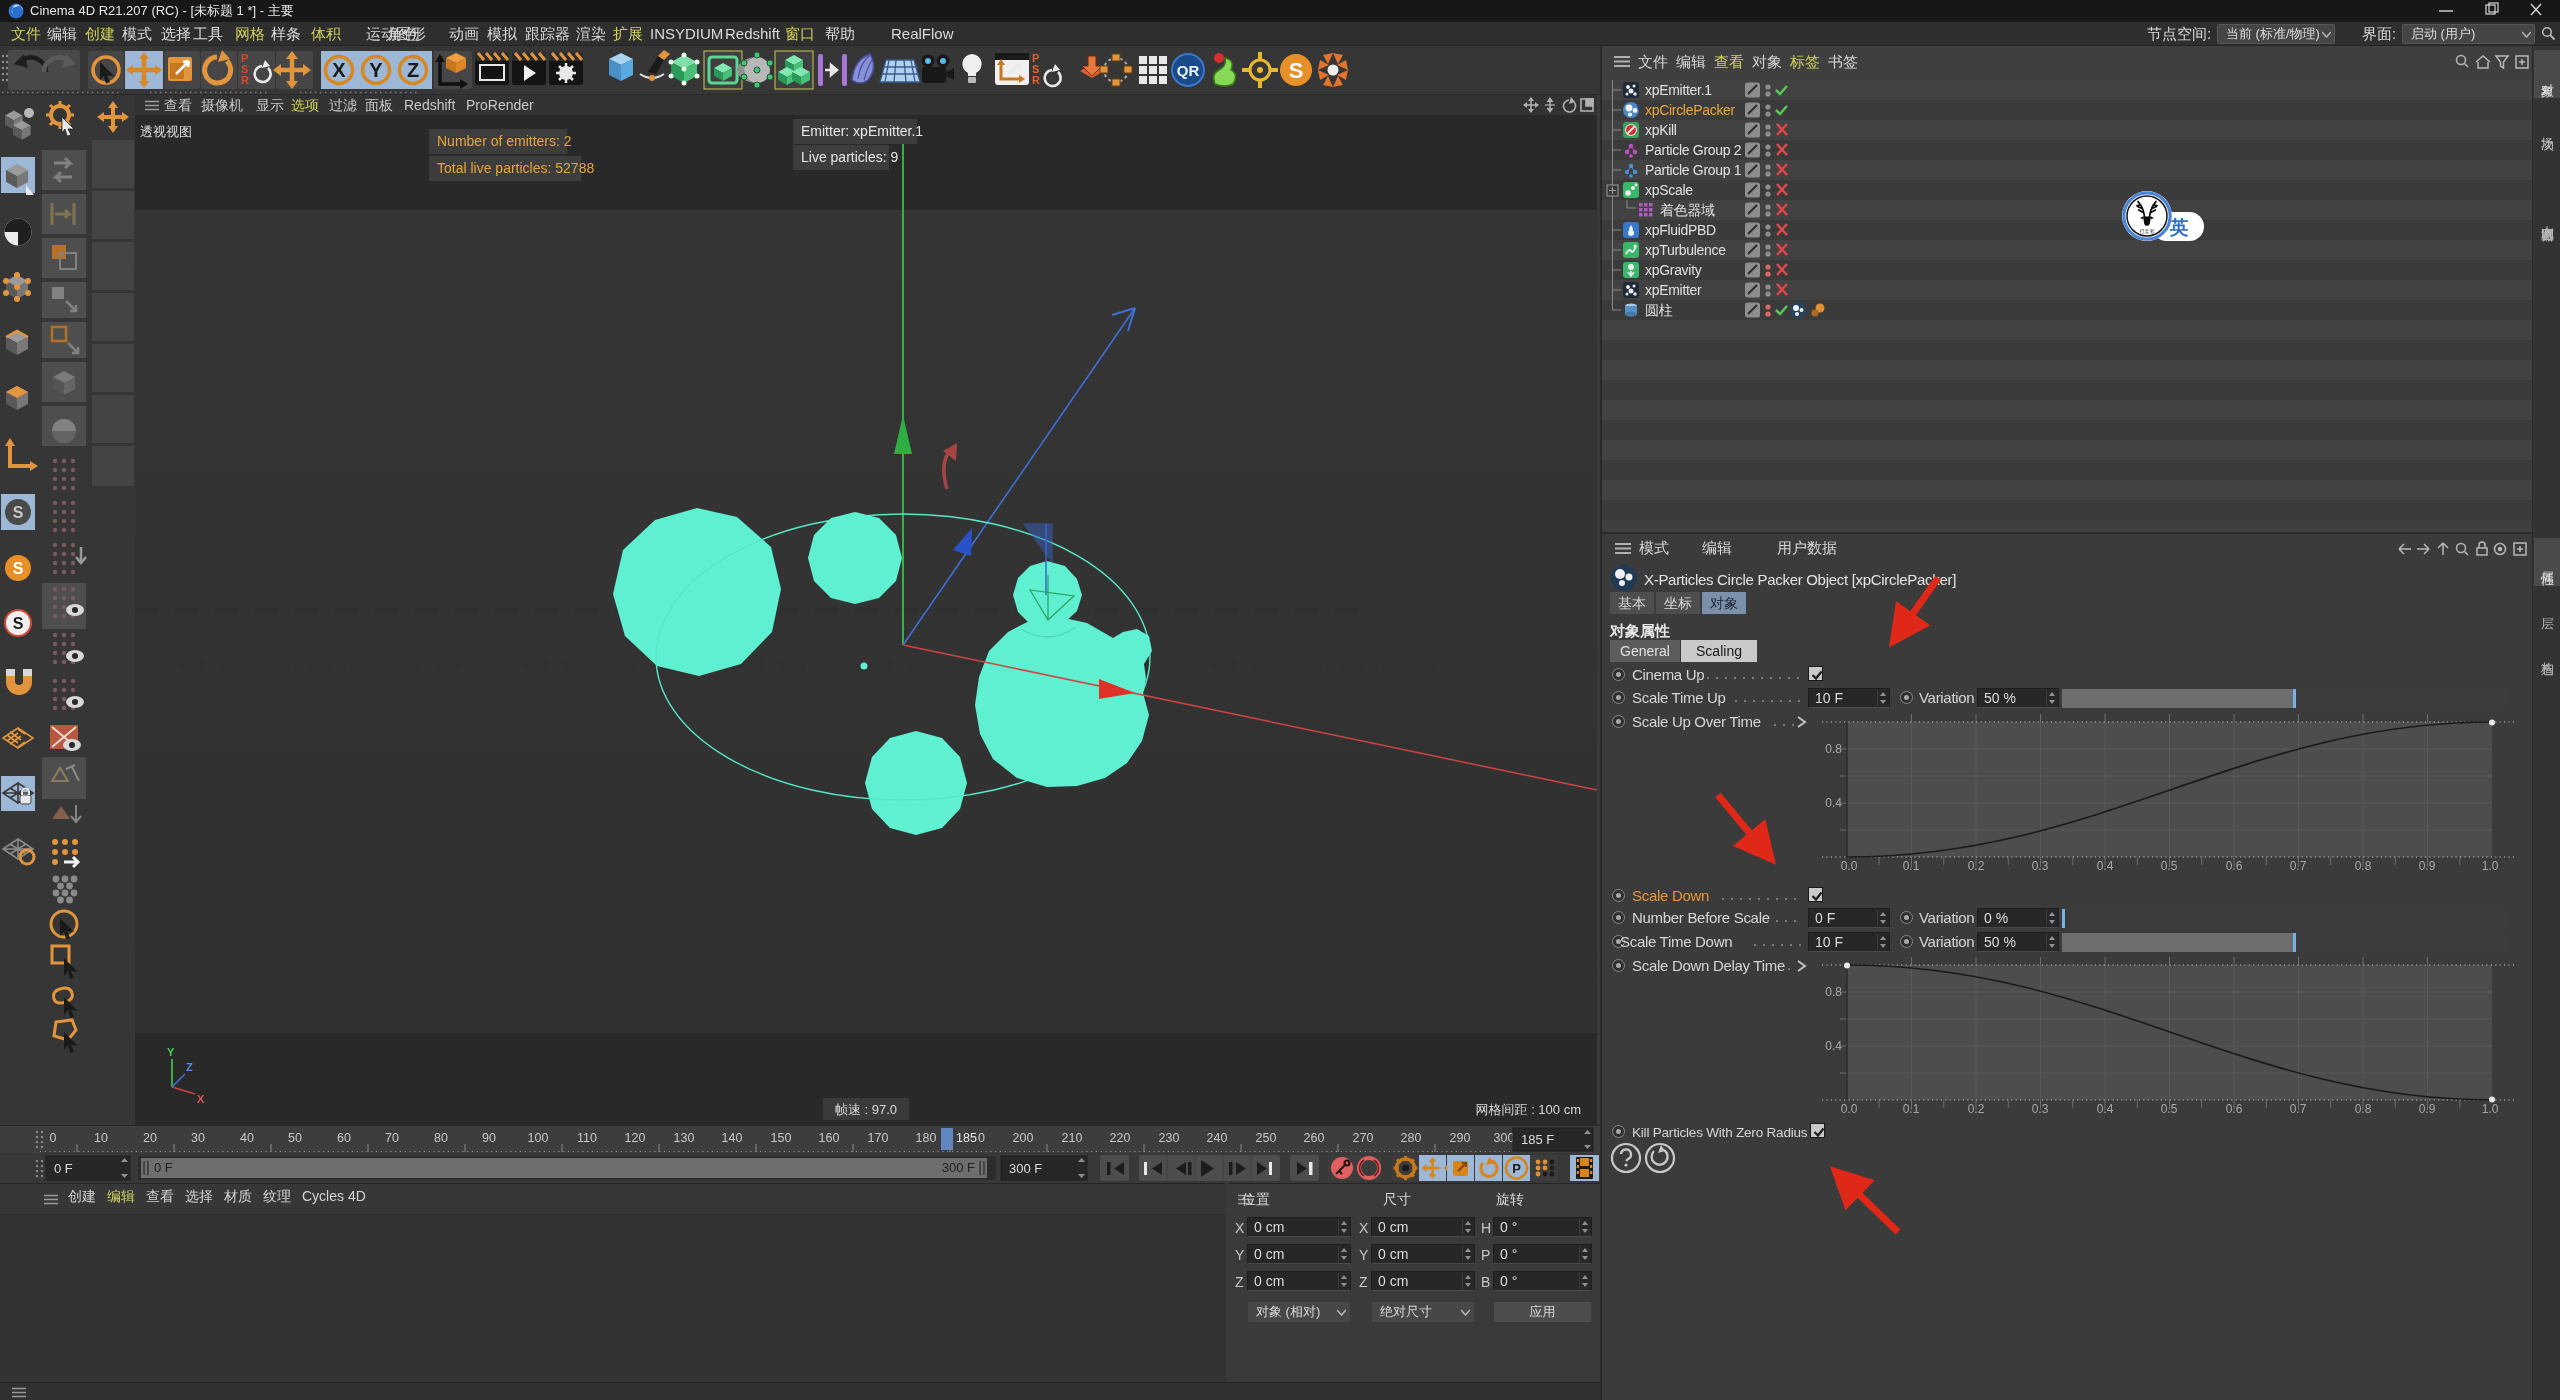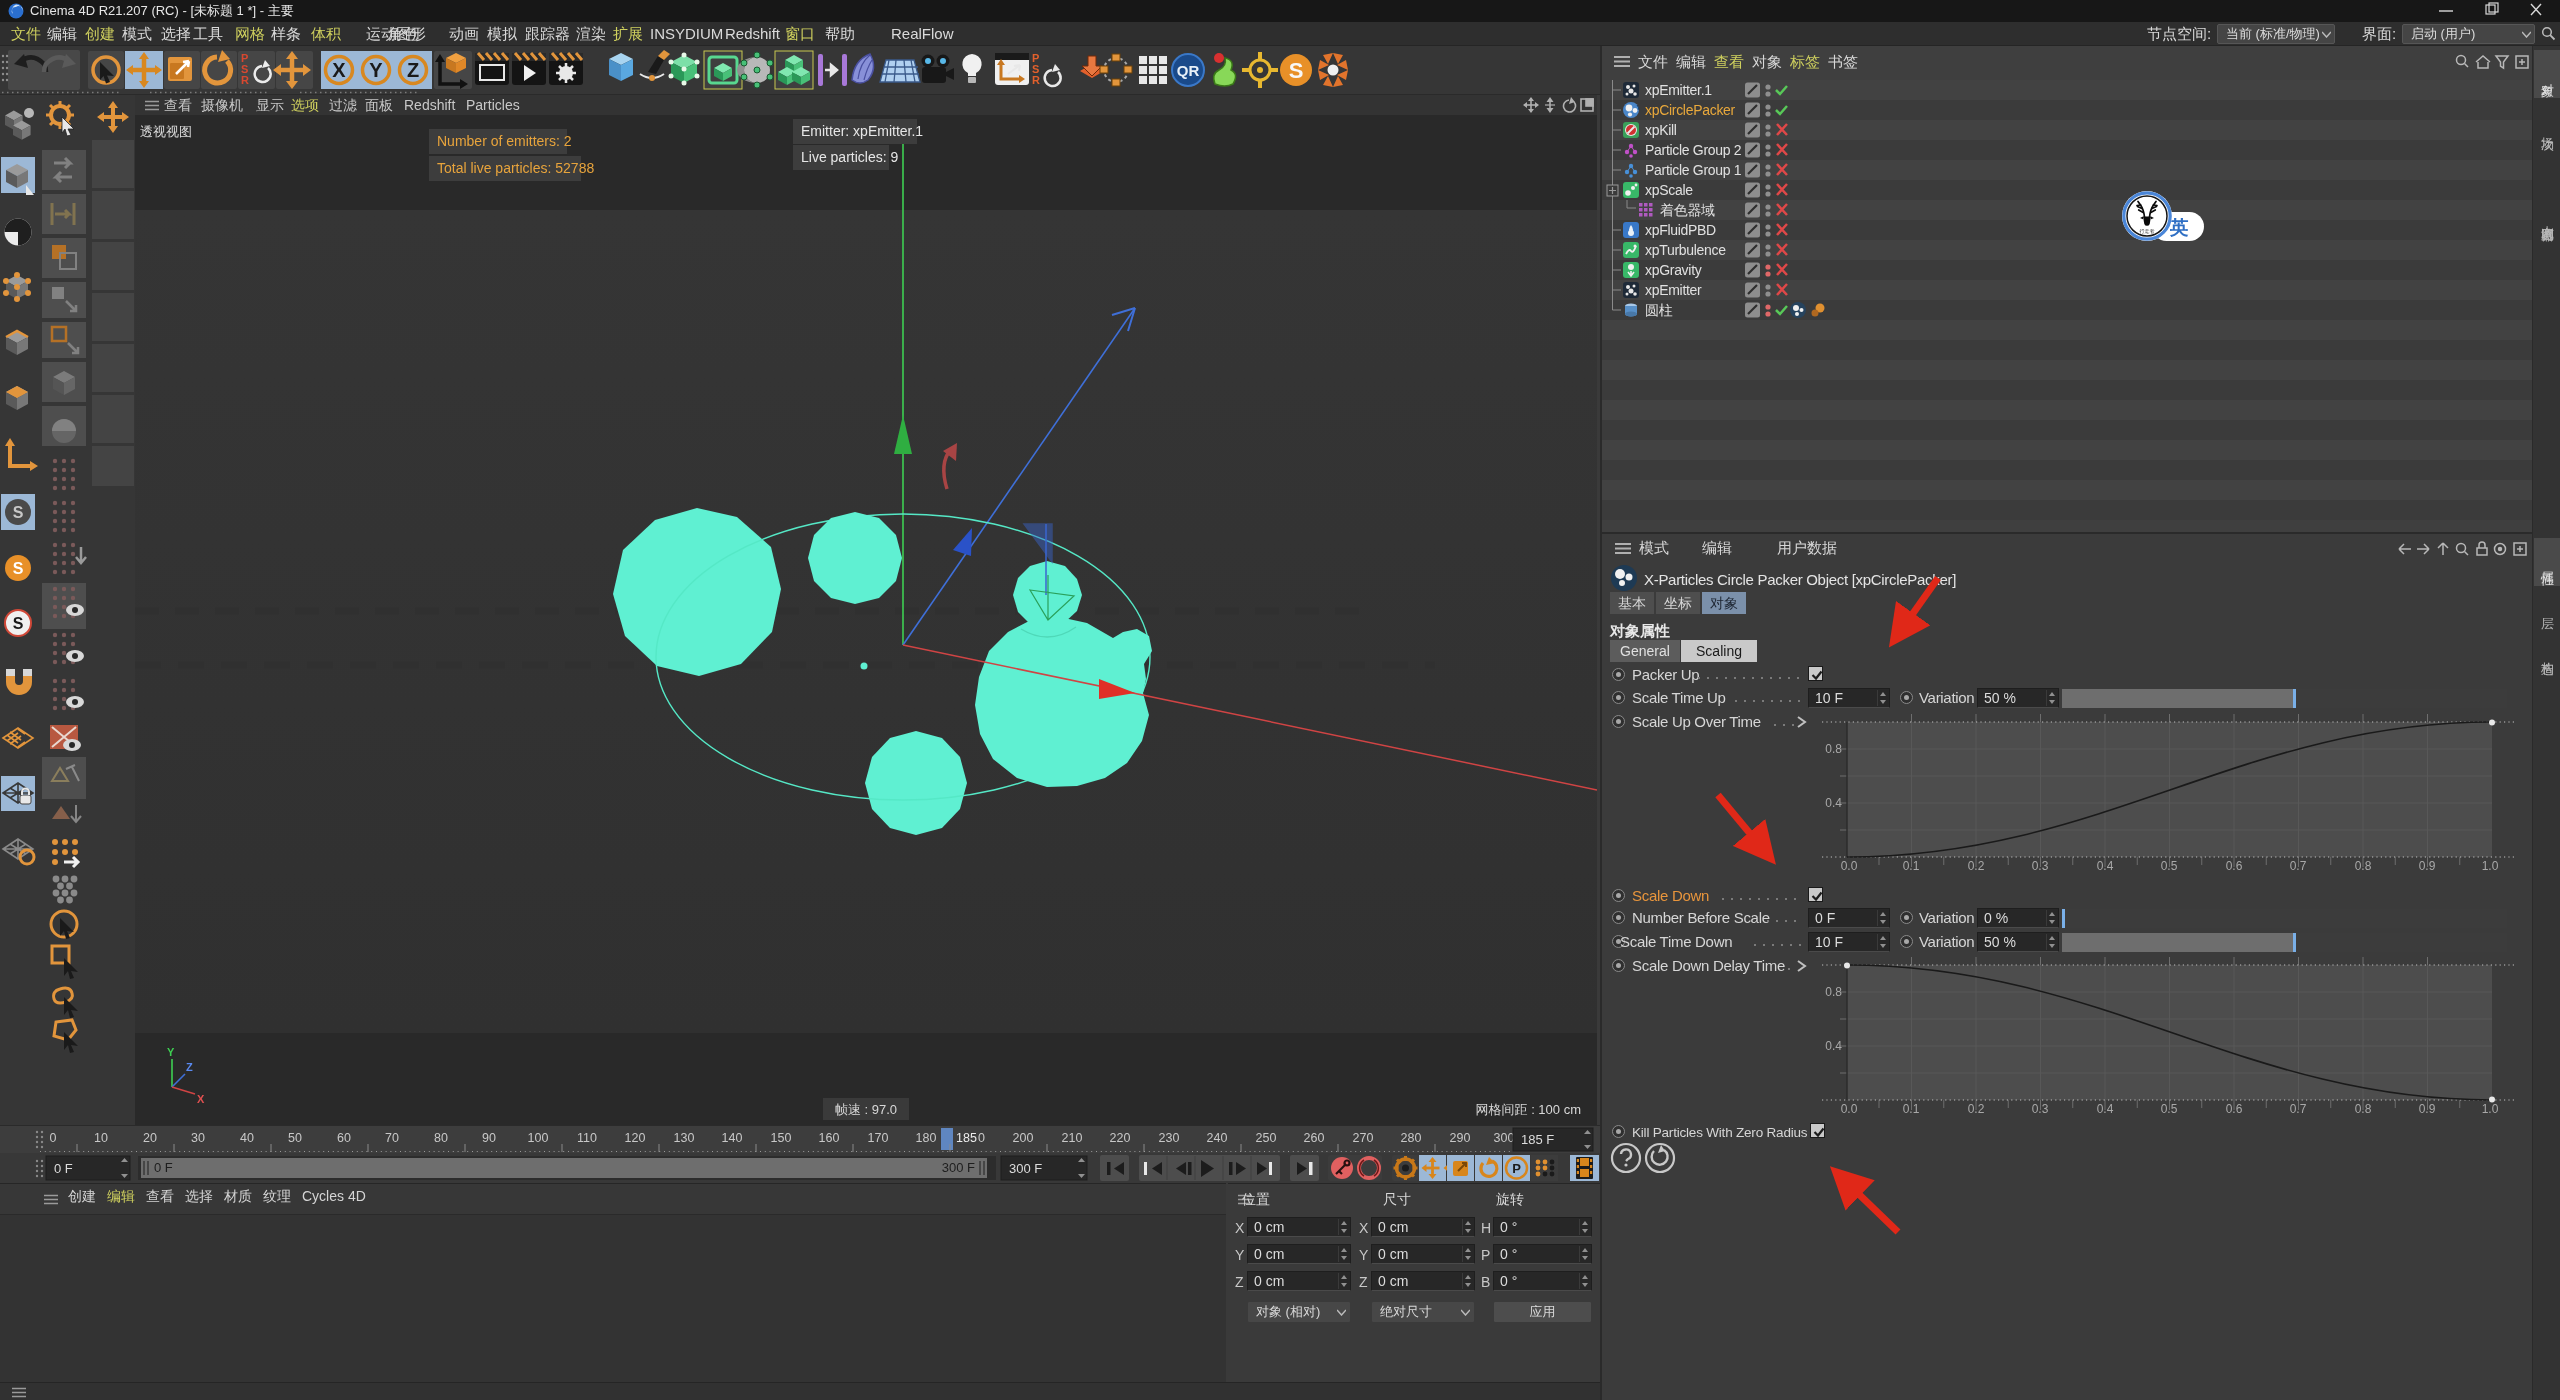--- a/index.html
+++ b/index.html
@@ -654,21 +654,21 @@
   <svg class="abs" style="left:10px;top:5px" width="16" height="11">
         <path d="M0 1.5h14M0 5.5h14M0 9.5h14" stroke="#9a9a9a" stroke-width="1.6"></path>
       </svg>
   <span style="left:29px">查看</span>
   <span style="left:66px">摄像机</span>
   <span style="left:121px">显示</span>
   <span class="y" style="left:156px">选项</span>
   <span style="left:194px">过滤</span>
   <span style="left:230px">面板</span>
   <span style="left:269px">Redshift</span>
-  <span style="left:331px">Particles</span>
+  <span style="left:331px">ProRender</span>
   <svg class="abs" style="left:1388px;top:2px" width="72" height="16" viewBox="0 0 72 16">
     <g stroke="#b0b0b0" stroke-width="1.6" fill="#b0b0b0">
       <g>
             <line x1="8" y1="1" x2="8" y2="15"></line>
             <line x1="1" y1="8" x2="15" y2="8"></line>
             <path d="M8 0 l-3 4 h6 Z M8 16 l-3 -4 h6 Z M0 8 l4 -3 v6 Z M16 8 l-4 -3 v6 Z" stroke-width="0"></path>
           </g>
       <g>
             <line x1="27" y1="2" x2="27" y2="14"></line>
             <path d="M27 0 l-3.5 5 h7 Z M27 16 l-3.5 -5 h7 Z" stroke-width="0"></path>
@@ -1237,21 +1237,21 @@
     <span class="abs" style="left:0;width:44px;height:22px;background:#4e4e4e;color:#d8d8d8;text-align:center;line-height:22px">基本</span>
     <span class="abs" style="left:46px;width:44px;height:22px;background:#4e4e4e;color:#d8d8d8;text-align:center;line-height:22px">坐标</span>
     <span class="abs" style="left:92px;width:44px;height:22px;background:#7b90aa;color:#1c2430;text-align:center;line-height:22px">对象</span>
   </div>
   <div class="abs" style="left:8px;top:88px;font-size:15px;font-weight:bold;color:#e8e8e8">对象属性</div>
   <div class="abs" style="left:8px;top:106px;height:22px;font-size:14px">
     <span class="abs" style="left:0;width:70px;height:22px;background:#5c5c5c;color:#e0e0e0;text-align:center;line-height:22px">General</span>
     <span class="abs" style="left:71px;width:76px;height:22px;background:#c9c9c9;color:#1a1a1a;text-align:center;line-height:22px">Scaling</span>
   </div>
   
-  <div class="radio" style="left:10px;top:134px"></div><span class="alabel" style="left:30px;top:131px">Packer Up</span><div class="abs" style="left:96px;top:143px;width:104px;height:2px;background-image:repeating-linear-gradient(to right,#7a7a7a 0 2px,transparent 2px 9px)"></div>
+  <div class="radio" style="left:10px;top:134px"></div><span class="alabel" style="left:30px;top:131px">Cinema Up</span><div class="abs" style="left:96px;top:143px;width:104px;height:2px;background-image:repeating-linear-gradient(to right,#7a7a7a 0 2px,transparent 2px 9px)"></div>
   <div class="checkbox" style="left:206px;top:132px">
       <svg width="13" height="13">
         <path d="M2.5 7 l3.5 3.5 l5.5 -7" stroke="#1c1c1c" stroke-width="2.2" fill="none"></path>
       </svg>
     </div>
   <div class="radio" style="left:10px;top:157px"></div><span class="alabel" style="left:30px;top:154px">Scale Time Up</span><div class="abs" style="left:133px;top:166px;width:67px;height:2px;background-image:repeating-linear-gradient(to right,#7a7a7a 0 2px,transparent 2px 9px)"></div>
   <div class="field" style="left:206px;top:154px;width:82px">10 F<span class="spin"></span></div>
   <div class="radio" style="left:298px;top:157px"></div><span class="alabel" style="left:317px;top:154px">Variation</span>
   <div class="field" style="left:375px;top:154px;width:82px">50 %<span class="spin"></span></div>
   <div class="abs" style="left:460px;top:155px;width:445px;height:19px;background:#3c3c3c">

